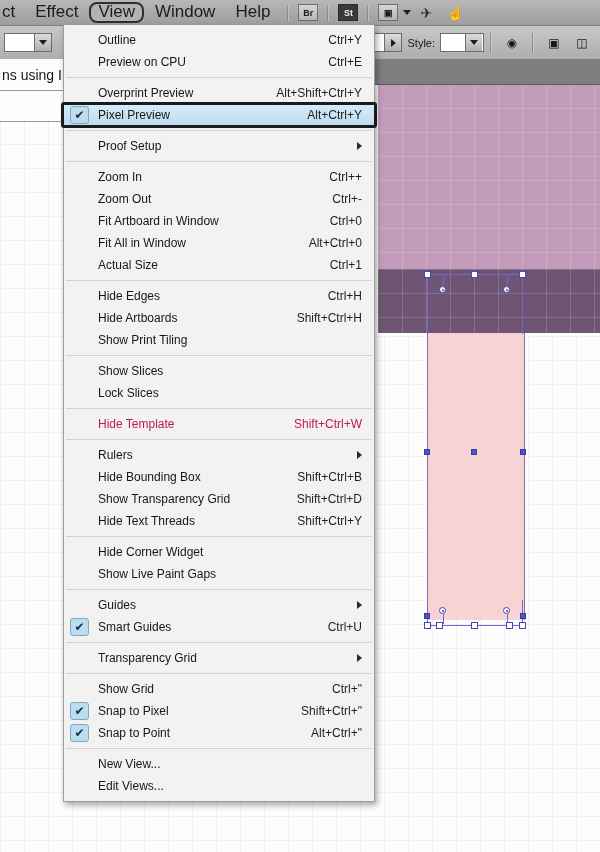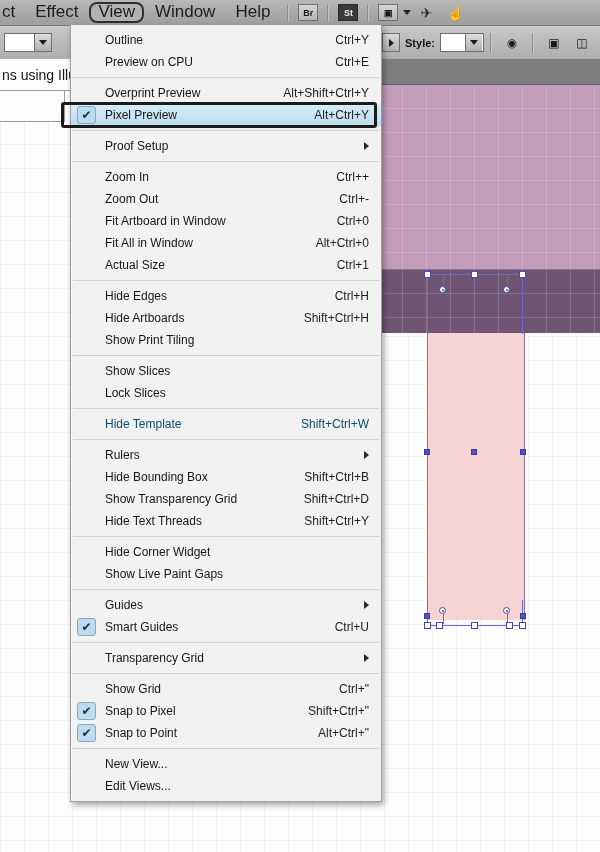--- a/index.html
+++ b/index.html
@@ -208,21 +208,20 @@
     width: 0; height: 0;
     border-top: 4px solid transparent;
     border-bottom: 4px solid transparent;
     border-left: 5px solid #1c1c1c;
   }
   .cb-label {
     font-size: 11px;
     color: #151515;
     margin: 0 5px;
     white-space: nowrap;
-    font-weight: bold;
   }
   .cb-swatch {
     width: 22px; height: 17px;
     background: #fff;
     border: 1px solid #6d6d6d;
     box-sizing: border-box;
   }
   .cb-icon {
     width: 20px; height: 20px;
     display: flex; align-items: center; justify-content: center;
@@ -280,21 +279,21 @@
     left: 0; top: 91px;
     width: 64px; height: 30px;
     background: #fdfdfd;
     border-right: 1px solid #9a9a9a;
     border-bottom: 1px solid #9a9a9a;
   }
 
   
   #view-menu {
     position: absolute;
-    left: 70px; top: 25px;
+    left: 63px; top: 25px;
     width: 312px;
     background: #f2f2f2;
     border: 1px solid #9d9d9d;
     border-top: none;
     box-shadow: 2px 3px 6px rgba(0,0,0,0.35);
     padding: 4px 0 4px 0;
     box-sizing: border-box;
     z-index: 40;
   }
   .mi {
@@ -309,21 +308,21 @@
     white-space: nowrap;
     box-sizing: border-box;
   }
   .mi .label { flex: 0 0 auto; }
   .mi .accel {
     margin-left: auto;
     font-size: 12px;
     color: #1d1d1d;
   }
   .mi.disabled .label,
-  .mi.disabled .accel { color: #0c4a6e; }
+  .mi.disabled .accel { color: #be185d; }
   .mi .submenu-arrow {
     margin-left: auto;
     width: 0; height: 0;
     border-top: 4px solid transparent;
     border-bottom: 4px solid transparent;
     border-left: 5px solid #2a2a2a;
   }
   .mi-sep {
     height: 1px;
     background: #d2d2d2;

